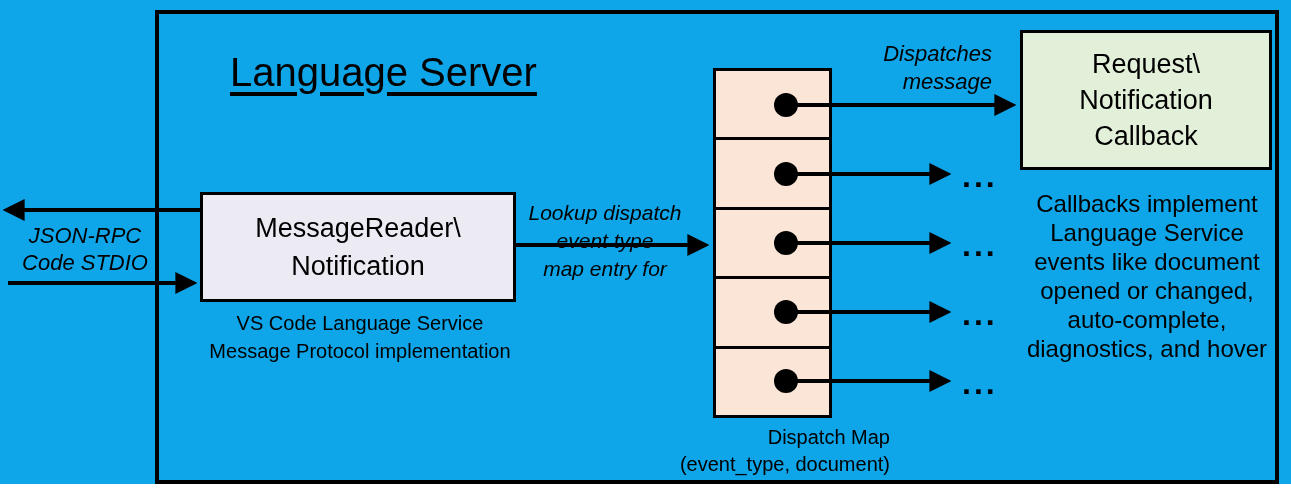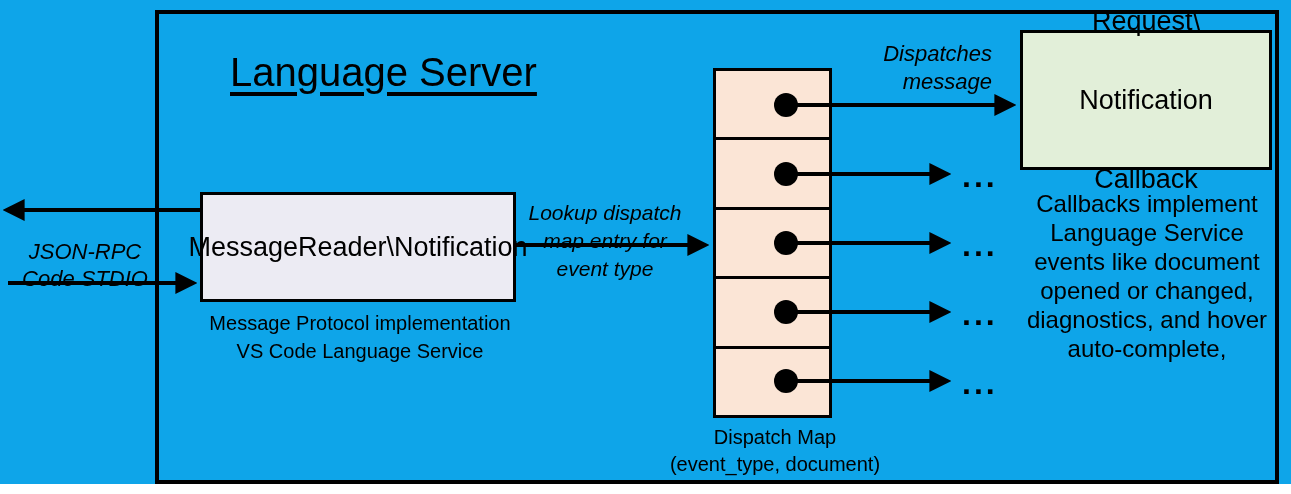--- a/index.html
+++ b/index.html
@@ -28,39 +28,39 @@
     text-underline-offset: 6px;
     white-space: nowrap;
   }
 
   #message-box {
     left: 200px; top: 192px;
     width: 316px; height: 110px;
     border: 3px solid #000;
     box-sizing: border-box;
     background: #ECEBF3;
-    display: flex; flex-direction: row;
+    display: flex; flex-direction: column;
     align-items: center; justify-content: center;
     font-size: 27px; line-height: 38px;
     text-align: center;
   }
 
   #message-caption {
     left: 180px; top: 309px;
     width: 360px;
     text-align: center;
     font-size: 20px; line-height: 28px;
   }
 
   #io-label {
     left: 10px; top: 222px;
     width: 150px;
     text-align: center;
     font-style: italic;
-    font-size: 22px; line-height: 27px; margin-top: 16px;
+    font-size: 22px; line-height: 27px;
   }
 
   #lookup-label {
     left: 515px; top: 156px;
     width: 180px;
     text-align: center;
     font-style: italic;
     font-size: 21px; line-height: 28px; margin-top: 43px;
   }
 
@@ -74,21 +74,21 @@
   .dispatch-cell {
     flex: 1;
     background: #FBE5D6;
     border-bottom: 3px solid #000;
   }
   .dispatch-cell:last-child { border-bottom: none; }
 
   #dispatch-caption {
     left: 660px; top: 424px;
     width: 230px;
-    text-align: center;
+    text-align: right;
     font-size: 20px; line-height: 27px;
   }
 
   #dispatches-label {
     left: 828px; top: 40px;
     width: 164px;
     text-align: right;
     font-style: italic;
     font-size: 22px; line-height: 28px;
   }
@@ -96,21 +96,20 @@
   #callback-box {
     left: 1020px; top: 30px;
     width: 252px; height: 140px;
     border: 3px solid #000;
     box-sizing: border-box;
     background: #E2EFD9;
     display: flex; flex-direction: column;
     align-items: center; justify-content: center;
     font-size: 27px; line-height: 36px;
     text-align: center;
-    gap: 43px;
   }
 
   #callbacks-note {
     left: 1022px; top: 189px;
     width: 250px;
     text-align: center;
     font-size: 24px; line-height: 29px;
   }
 
   .ellipsis {
@@ -139,33 +138,33 @@
 
   <div class="abs" id="outer-rect"></div>
 
   <div class="abs" id="diagram-title">Language Server</div>
 
   <div class="abs" id="message-box">
     <div>MessageReader\</div>
     <div>Notification</div>
   </div>
   <div class="abs" id="message-caption">
+    <div>VS Code Language Service</div>
     <div>Message Protocol implementation</div>
-    <div>VS Code Language Service</div>
   </div>
 
   <div class="abs" id="io-label">
     <div>JSON-RPC</div>
     <div>Code STDIO</div>
   </div>
 
   <div class="abs" id="lookup-label">
     <div>Lookup dispatch</div>
+    <div>event type</div>
     <div>map entry for</div>
-    <div>event type</div>
   </div>
 
   <div class="abs" id="dispatch-map">
     <div class="dispatch-cell"></div>
     <div class="dispatch-cell"></div>
     <div class="dispatch-cell"></div>
     <div class="dispatch-cell"></div>
     <div class="dispatch-cell"></div>
   </div>
   <div class="abs" id="dispatch-caption">
@@ -182,22 +181,22 @@
     <div>Request\</div>
     <div>Notification</div>
     <div>Callback</div>
   </div>
 
   <div class="abs" id="callbacks-note">
     <div>Callbacks implement</div>
     <div>Language Service</div>
     <div>events like document</div>
     <div>opened or changed,</div>
+    <div>auto-complete,</div>
     <div>diagnostics, and hover</div>
-    <div>auto-complete,</div>
   </div>
 
   <div class="abs ellipsis" id="ellipsis-1">...</div>
   <div class="abs ellipsis" id="ellipsis-2">...</div>
   <div class="abs ellipsis" id="ellipsis-3">...</div>
   <div class="abs ellipsis" id="ellipsis-4">...</div>
 
   <svg class="abs" id="connector-layer" viewBox="0 0 1291 494" xmlns="http://www.w3.org/2000/svg">
     <defs>
       <marker id="arrowhead" viewBox="0 0 10 10" refX="8" refY="5" markerWidth="5.5" markerHeight="5.5" orient="auto-start-reverse">

